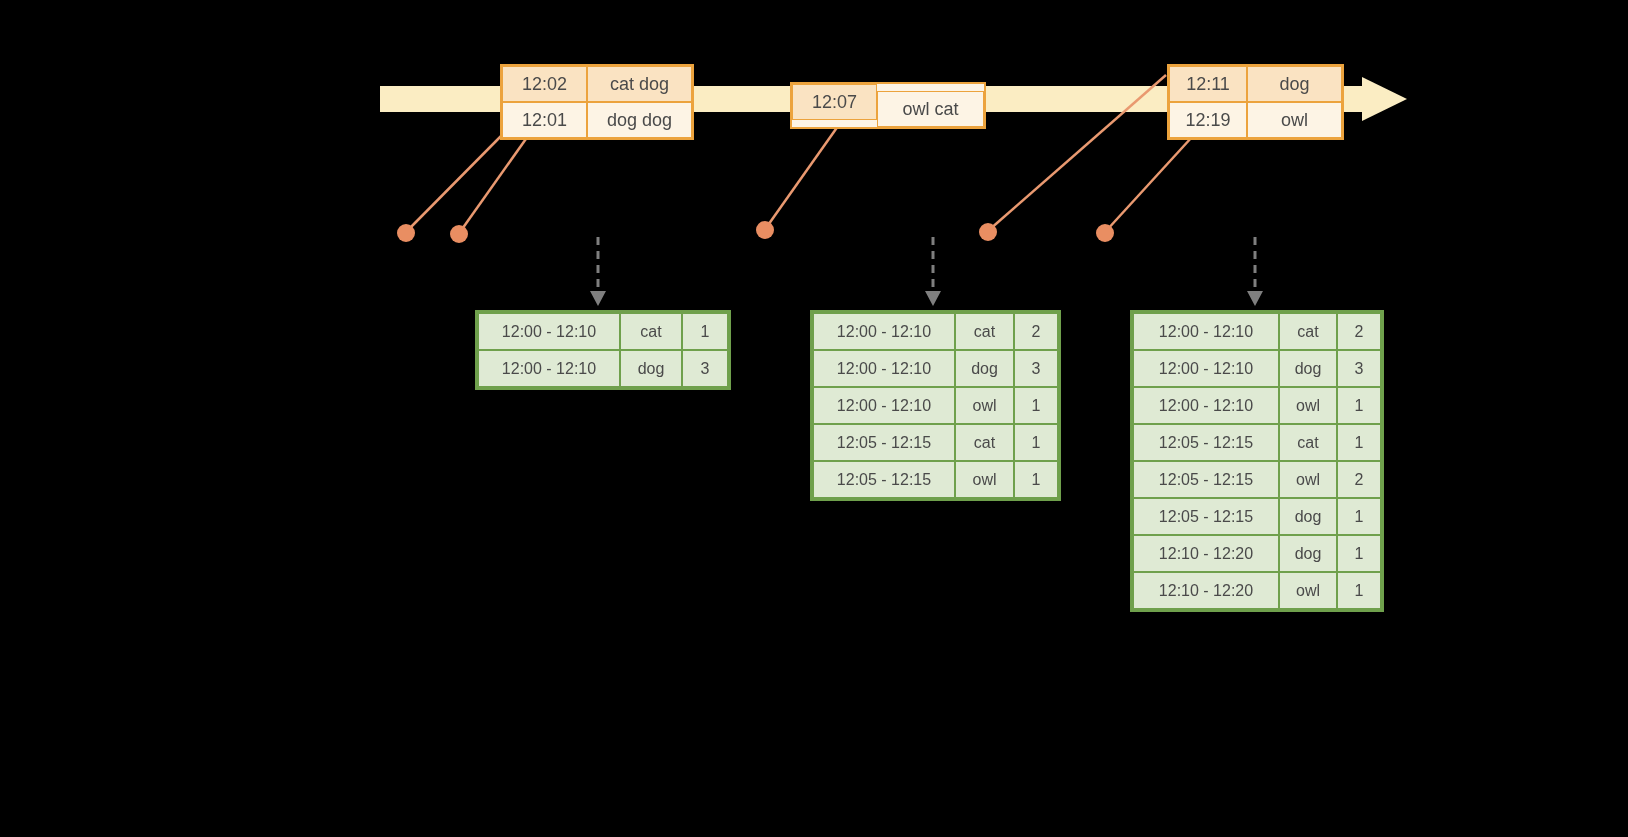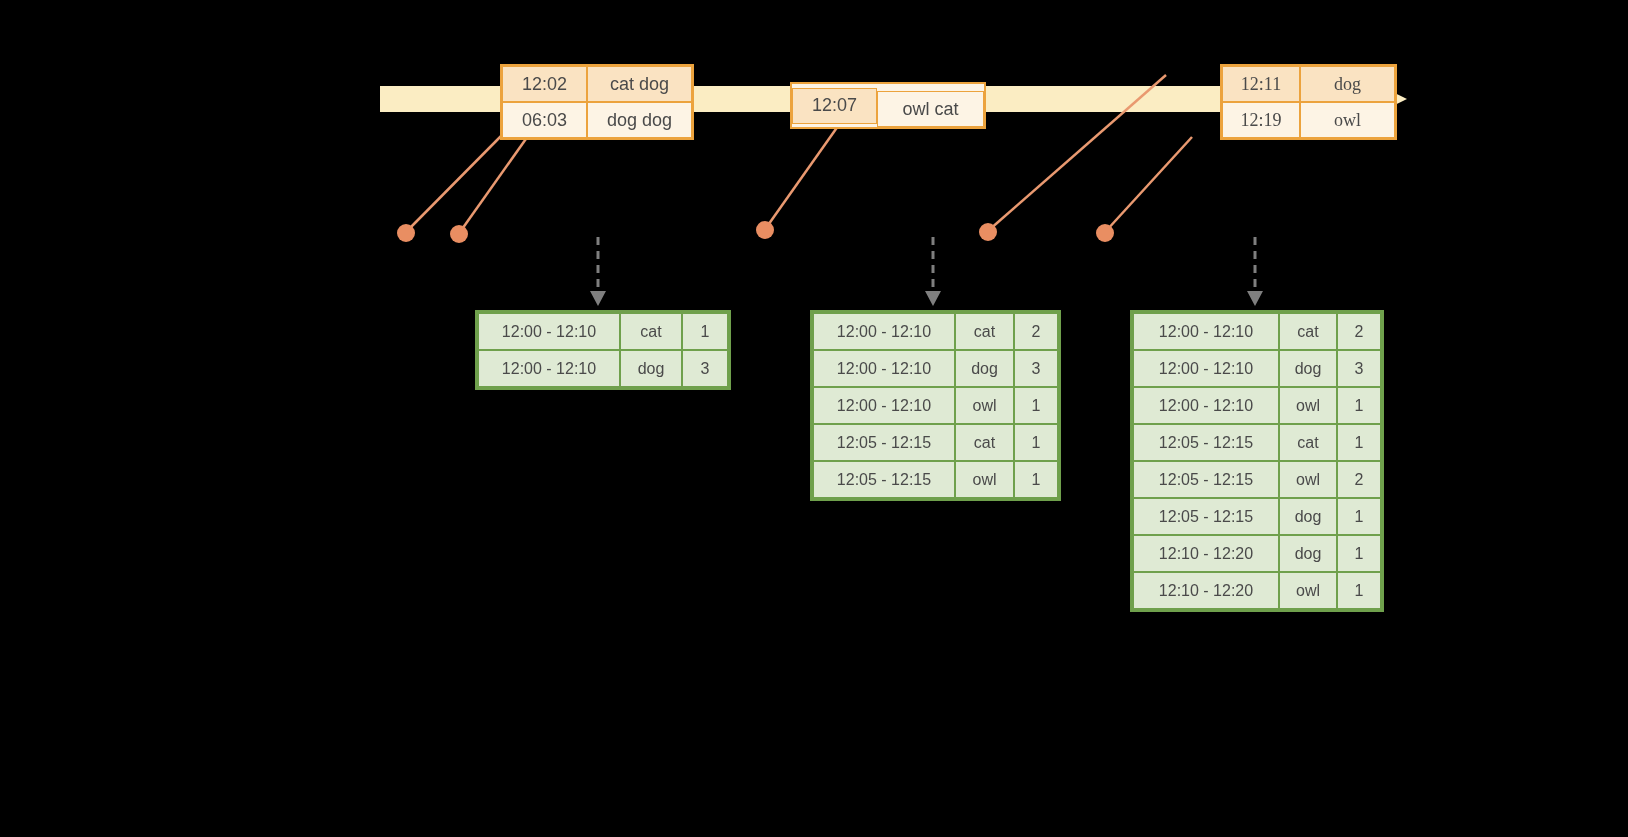--- a/index.html
+++ b/index.html
@@ -22,42 +22,42 @@
   }
   .layer-svg{position:absolute;left:0;top:0;z-index:1;}
   .tl-band{fill:var(--timeline);}
   .tl-head{fill:var(--timeline);}
   .conn{stroke:var(--connector);stroke-width:2.5;}
   .dot{fill:var(--dot);}
   .trig-line{stroke:var(--trigger-arrow);stroke-width:3;stroke-dasharray:8 6;fill:none;}
   .trig-head{fill:var(--trigger-arrow);}
 
   
-  .trow{display:flex;align-items:center;}
+  .trow{display:flex;}
   .tcell{
     box-sizing:border-box;display:flex;align-items:center;justify-content:center;
     color:var(--text);
   }
 
   
   .etable{
     position:absolute;z-index:2;border:2px solid var(--event-border);
     background:var(--event-fill-light);
   }
   .etable .tcell{
     border:1px solid var(--event-border);height:36px;font-size:18px;
   }
   .etable .trow:first-child .tcell{background:var(--event-fill-dark);}
   .etable .trow:not(:first-child) .tcell{background:var(--event-fill-light);}
   .et1{left:500px;top:64px;}
   .et1 .c0{width:85px;} .et1 .c1{width:105px;}
   .et2{left:790px;top:82px;}
   .et2 .c0{width:85px;} .et2 .c1{width:107px;}
   .et2 .trow .tcell.c1{background:var(--event-fill-light);margin-top:7px;}
-  .et3{left:1220px;top:64px;font-family:Liberation Serif, serif;}
+  .et3{left:1167px;top:64px;}
   .et3 .c0{width:78px;} .et3 .c1{width:95px;}
 
   
   .gtable{
     position:absolute;z-index:2;border:3px solid var(--result-border);
     background:var(--result-fill);
   }
   .gtable .tcell{
     border:1px solid var(--result-border);height:37px;font-size:16px;
     background:var(--result-fill);
@@ -104,21 +104,21 @@
       <polygon class="trig-head" points="1247,291 1263,291 1255,306"></polygon>
     </g>
   </svg>
 
   <div class="etable et1">
       <div class="trow">
         <div class="tcell c0">12:02</div>
         <div class="tcell c1">cat dog</div>
       </div>
       <div class="trow">
-        <div class="tcell c0">06:03</div>
+        <div class="tcell c0">12:01</div>
         <div class="tcell c1">dog dog</div>
       </div>
     </div>
   <div class="etable et2">
       <div class="trow">
         <div class="tcell c0">12:07</div>
         <div class="tcell c1">owl cat</div>
       </div>
     </div>
   <div class="etable et3">

